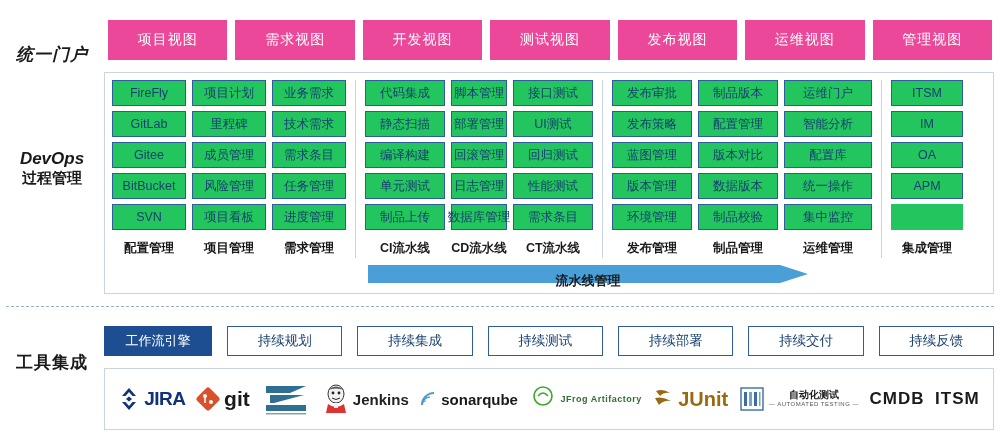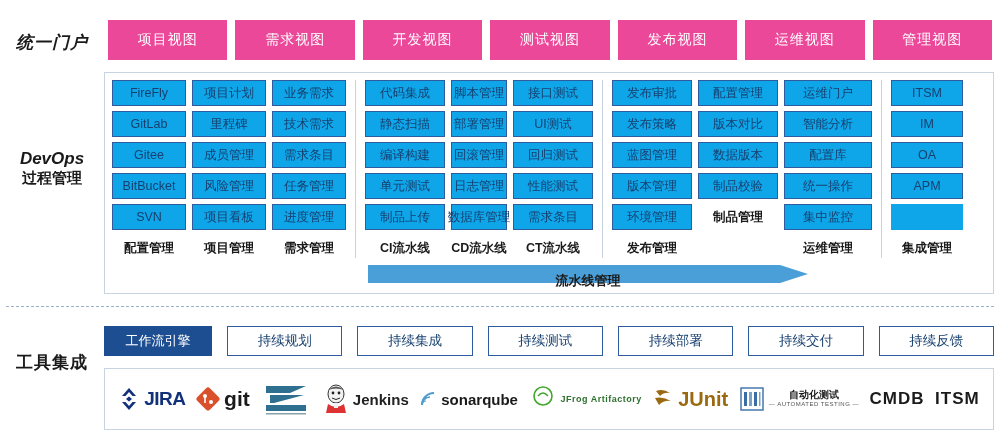--- a/index.html
+++ b/index.html
@@ -18,21 +18,21 @@
 
   
   .row-label {
     position: absolute;
     font-weight: bold;
     color: #1a1a1a;
     text-align: center;
     line-height: 1.25;
   }
   #label-portal {
-    left: 6px; top: 32px; width: 92px;
+    left: 6px; top: 44px; width: 92px;
     font-size: 17px; font-style: italic;
     letter-spacing: 1px;
   }
   #label-devops {
     left: 2px; top: 148px; width: 100px;
     font-size: 17px;
   }
   #label-devops .en { font-style: italic; display: block; }
   #label-devops .cn { display: block; font-size: 15px; }
   #label-tools {
@@ -82,21 +82,21 @@
     gap: 5px;
   }
   .dcol .cell {
     height: 26px;
     border: 1px solid #2f5c9e;
     color: #17406f;
     font-size: 12.5px;
     display: flex;
     align-items: center;
     justify-content: center;
-    background: #0ea5e9;
+    background: #22c55e;
     box-sizing: border-box;
     white-space: nowrap;
   }
   .dcol .cell.blank {
     border: none;
   }
   .dcol .coltitle {
     margin-top: 3px;
     height: 20px;
     font-size: 12.5px;
@@ -316,20 +316,21 @@
     <div class="dcol col-w7">
       <div class="cell">发布审批</div>
       <div class="cell">发布策略</div>
       <div class="cell">蓝图管理</div>
       <div class="cell">版本管理</div>
       <div class="cell">环境管理</div>
       <div class="coltitle">发布管理</div>
     </div>
 
     <div class="dcol col-w8">
+      <div class="cell">制品版本</div>
       <div class="cell">配置管理</div>
       <div class="cell">版本对比</div>
       <div class="cell">数据版本</div>
       <div class="cell">制品校验</div>
       <div class="coltitle">制品管理</div>
     </div>
 
     <div class="dcol col-w9">
       <div class="cell">运维门户</div>
       <div class="cell">智能分析</div>

